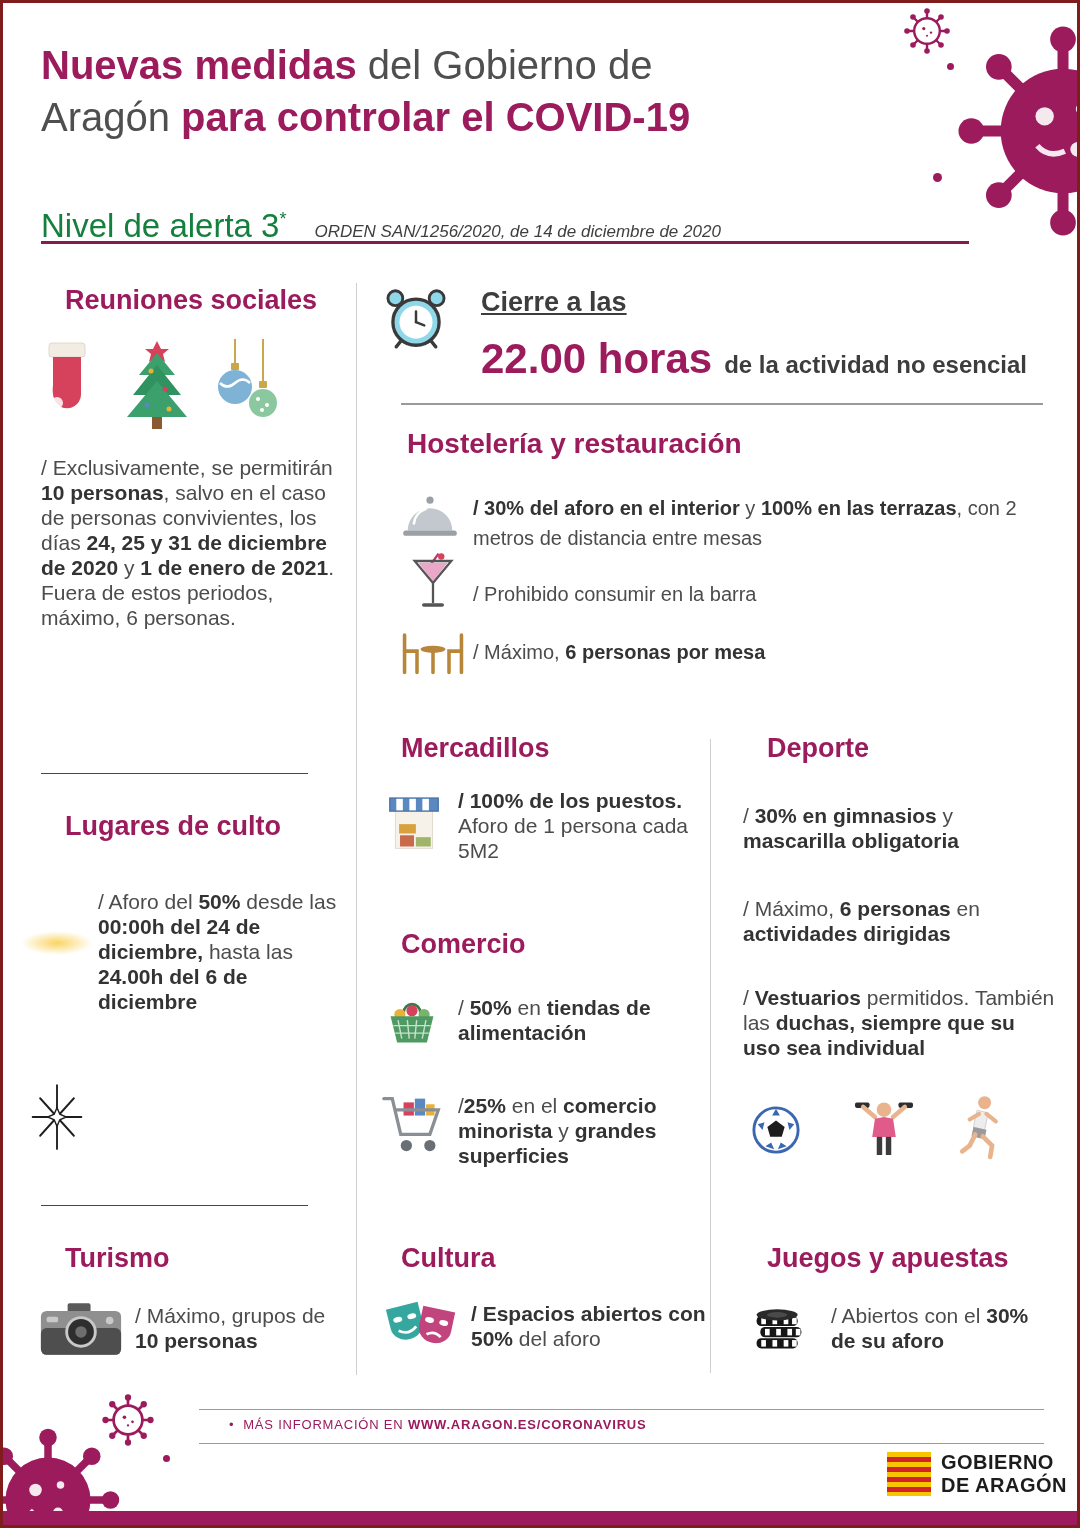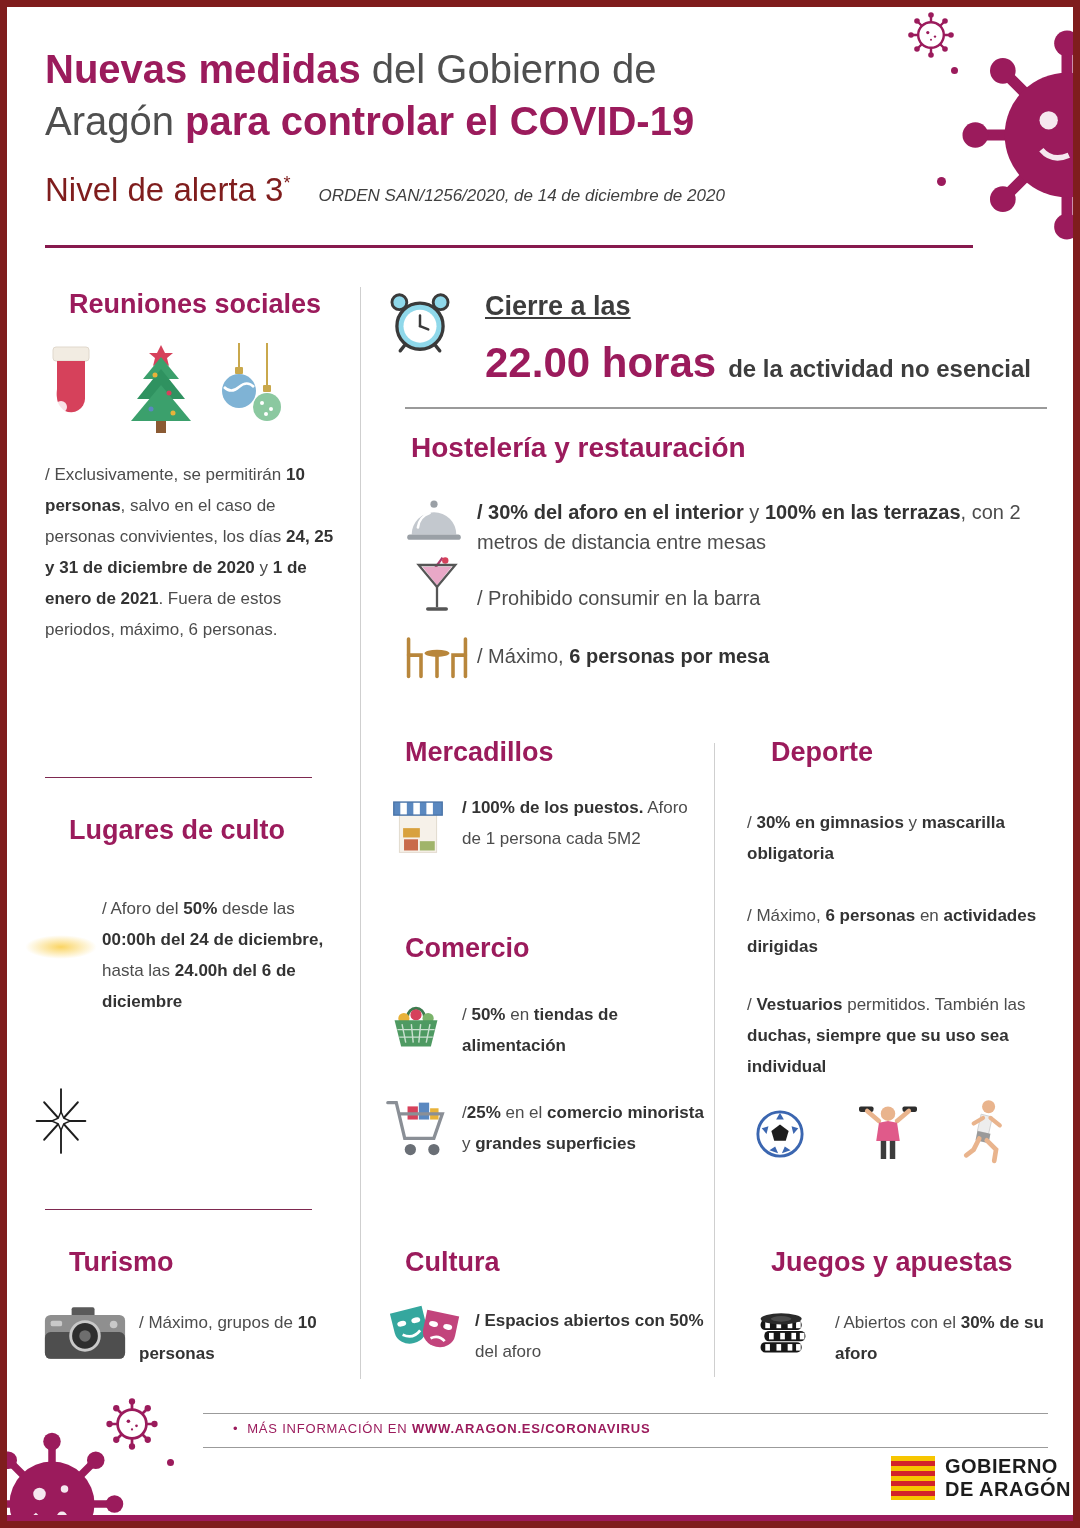--- a/index.html
+++ b/index.html
@@ -1,32 +1,32 @@
 <!DOCTYPE html>
 <html><head>
 <meta charset="utf-8">
 <style>
   html,body{margin:0;padding:0;background:#f0f0f0;}
   body{font-family:"Liberation Sans", sans-serif;}
   #page{position:relative;width:1080px;height:1528px;margin:0 auto;background:#fff;
-        border:7px solid #7f1d1d;box-sizing:border-box;overflow:hidden;}
+        border:3px solid #7f1d1d;box-sizing:border-box;overflow:hidden;}
   .abs{position:absolute;}
 
   
   .title{font-size:40px;line-height:52px;color:#4f4f4f;font-weight:normal;margin:0;}
   .title .mag{color:#9b1b5c;font-weight:bold;}
   .alert-row{display:flex;align-items:baseline;gap:28px;}
-  .alert{font-size:33px;color:#7f1d1d;}
+  .alert{font-size:33px;color:#15803d;margin-top:40px;}
   .alert sup{font-size:18px;}
   .order{font-size:17px;font-style:italic;color:#3f3f3f;}
   .hr-main{position:absolute;left:38px;top:238px;width:928px;height:3px;background:#871a4e;}
 
   
   .sec-title{font-size:27px;font-weight:bold;color:#9b1b5c;margin-left:24px;}
-  .body-text{font-size:17px;line-height:31px;color:#4c4c4c;}
+  .body-text{font-size:21px;line-height:25px;color:#4c4c4c;}
   .body-text .b{font-weight:bold;color:#333;}
   .hline{position:absolute;height:1px;background:#7e2950;}
   .vline{position:absolute;width:1px;background:#cfcfcf;}
 
   
   .cierre1{font-size:27px;font-weight:bold;color:#3d3d3d;}
   .banner-line2{display:flex;align-items:baseline;gap:12px;white-space:nowrap;margin-top:20px;}
   .banner-line2 .time{font-size:42px;font-weight:bold;color:#9b1b5c;}
   .banner-line2 .after{font-size:24px;font-weight:bold;color:#3d3d3d;}
   .banner-div{position:absolute;left:398px;top:400px;width:642px;height:2px;background:#9a9a9a;}

